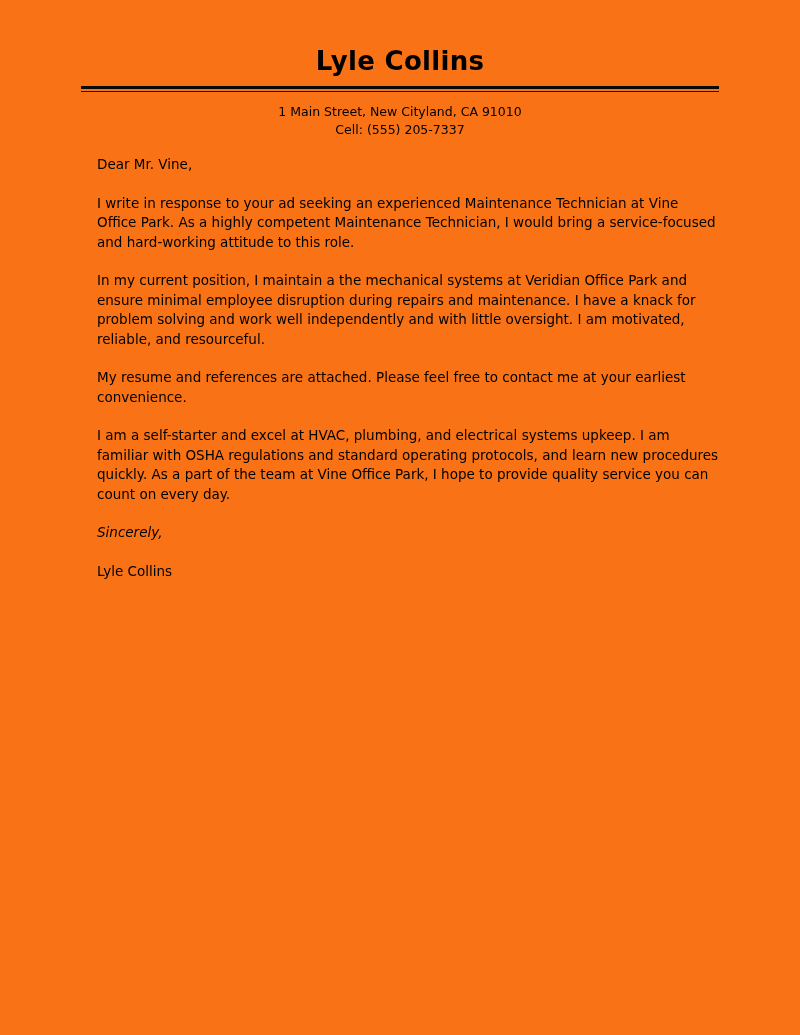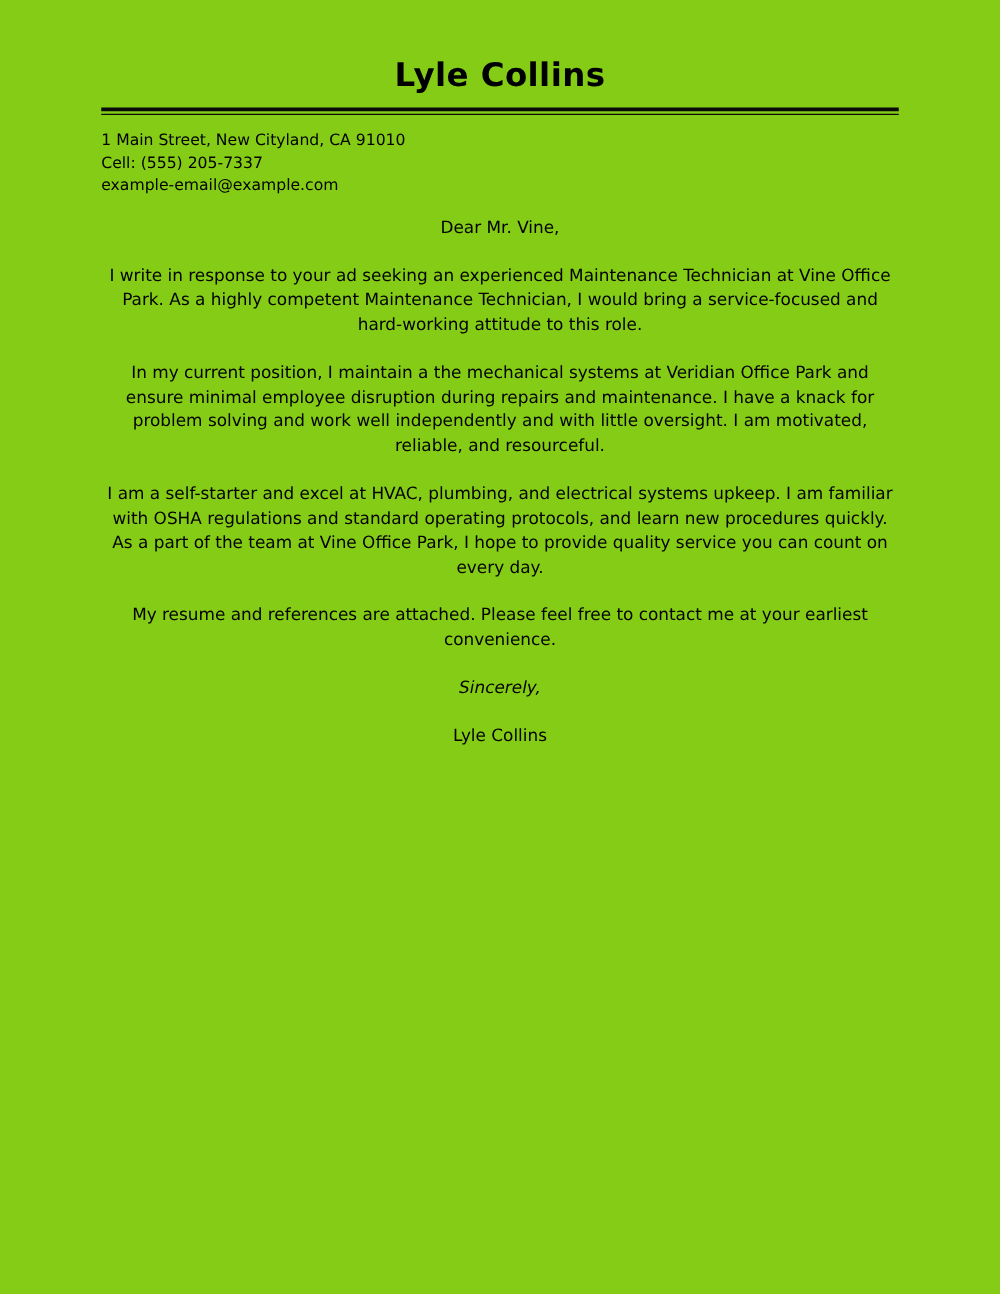--- a/index.html
+++ b/index.html
@@ -4,55 +4,54 @@
 <style>
   html, body {
     margin: 0;
     padding: 0;
     background: #ffffff;
   }
   .page {
     width: 800px;
     height: 1035px;
     box-sizing: border-box;
-    background: #84cc16;
+    background: #f97316;
     color: #000000;
     font-family: "DejaVu Sans", sans-serif;
     padding: 46px 81px 0 81px;
     overflow: hidden;
   }
   .name {
     font-size: 26px;
     font-weight: bold;
     text-align: center;
     margin: 0 0 10px 0;
     letter-spacing: 0.3px;
   }
   .header-rule {
     height: 2px;
     border-top: 3px solid #0a0a0a;
     border-bottom: 1px solid #0a0a0a;
     margin: 0 0 11px 0;
   }
   .contact {
-    text-align: left;
+    text-align: center;
     font-size: 12.5px;
     line-height: 18px;
     margin: 0 0 16px 0;
   }
   .contact div {
     margin: 0;
   }
   .letter-body {
     font-size: 13.5px;
     line-height: 19.5px;
   }
   .letter-body p {
-    margin: 0 0 19px 0;
-    text-align: center;
+    margin: 0 0 19px 16px;
   }
   .salutation {
     margin: 0 0 19px 0;
   }
   .closing {
     margin: 0 0 41px 0;
     font-style: italic;
   }
   .signature {
     margin: 0;
@@ -63,32 +62,31 @@
 
 <div class="page">
 
   <h1 class="name">Lyle Collins</h1>
 
   <div class="header-rule"></div>
 
   <div class="contact">
     <div>1 Main Street, New Cityland, CA 91010</div>
     <div>Cell: (555) 205-7337</div>
-    <div>example-email@example.com</div>
   </div>
 
   <div class="letter-body">
     <p class="salutation">Dear Mr. Vine,</p>
 
     <p>I write in response to your ad seeking an experienced Maintenance Technician at Vine Office Park. As a highly competent Maintenance Technician, I would bring a service-focused and hard-working attitude to this role.</p>
 
     <p>In my current position, I maintain a the mechanical systems at Veridian Office Park and ensure minimal employee disruption during repairs and maintenance. I have a knack for problem solving and work well independently and with little oversight. I am motivated, reliable, and resourceful.</p>
 
+    <p>My resume and references are attached. Please feel free to contact me at your earliest convenience.</p>
+
     <p>I am a self-starter and excel at HVAC, plumbing, and electrical systems upkeep. I am familiar with OSHA regulations and standard operating protocols, and learn new procedures quickly. As a part of the team at Vine Office Park, I hope to provide quality service you can count on every day.</p>
-
-    <p>My resume and references are attached. Please feel free to contact me at your earliest convenience.</p>
 
     <p class="closing">Sincerely,</p>
 
     <p class="signature">Lyle Collins</p>
   </div>
 
 </div>
 
 </body></html>

